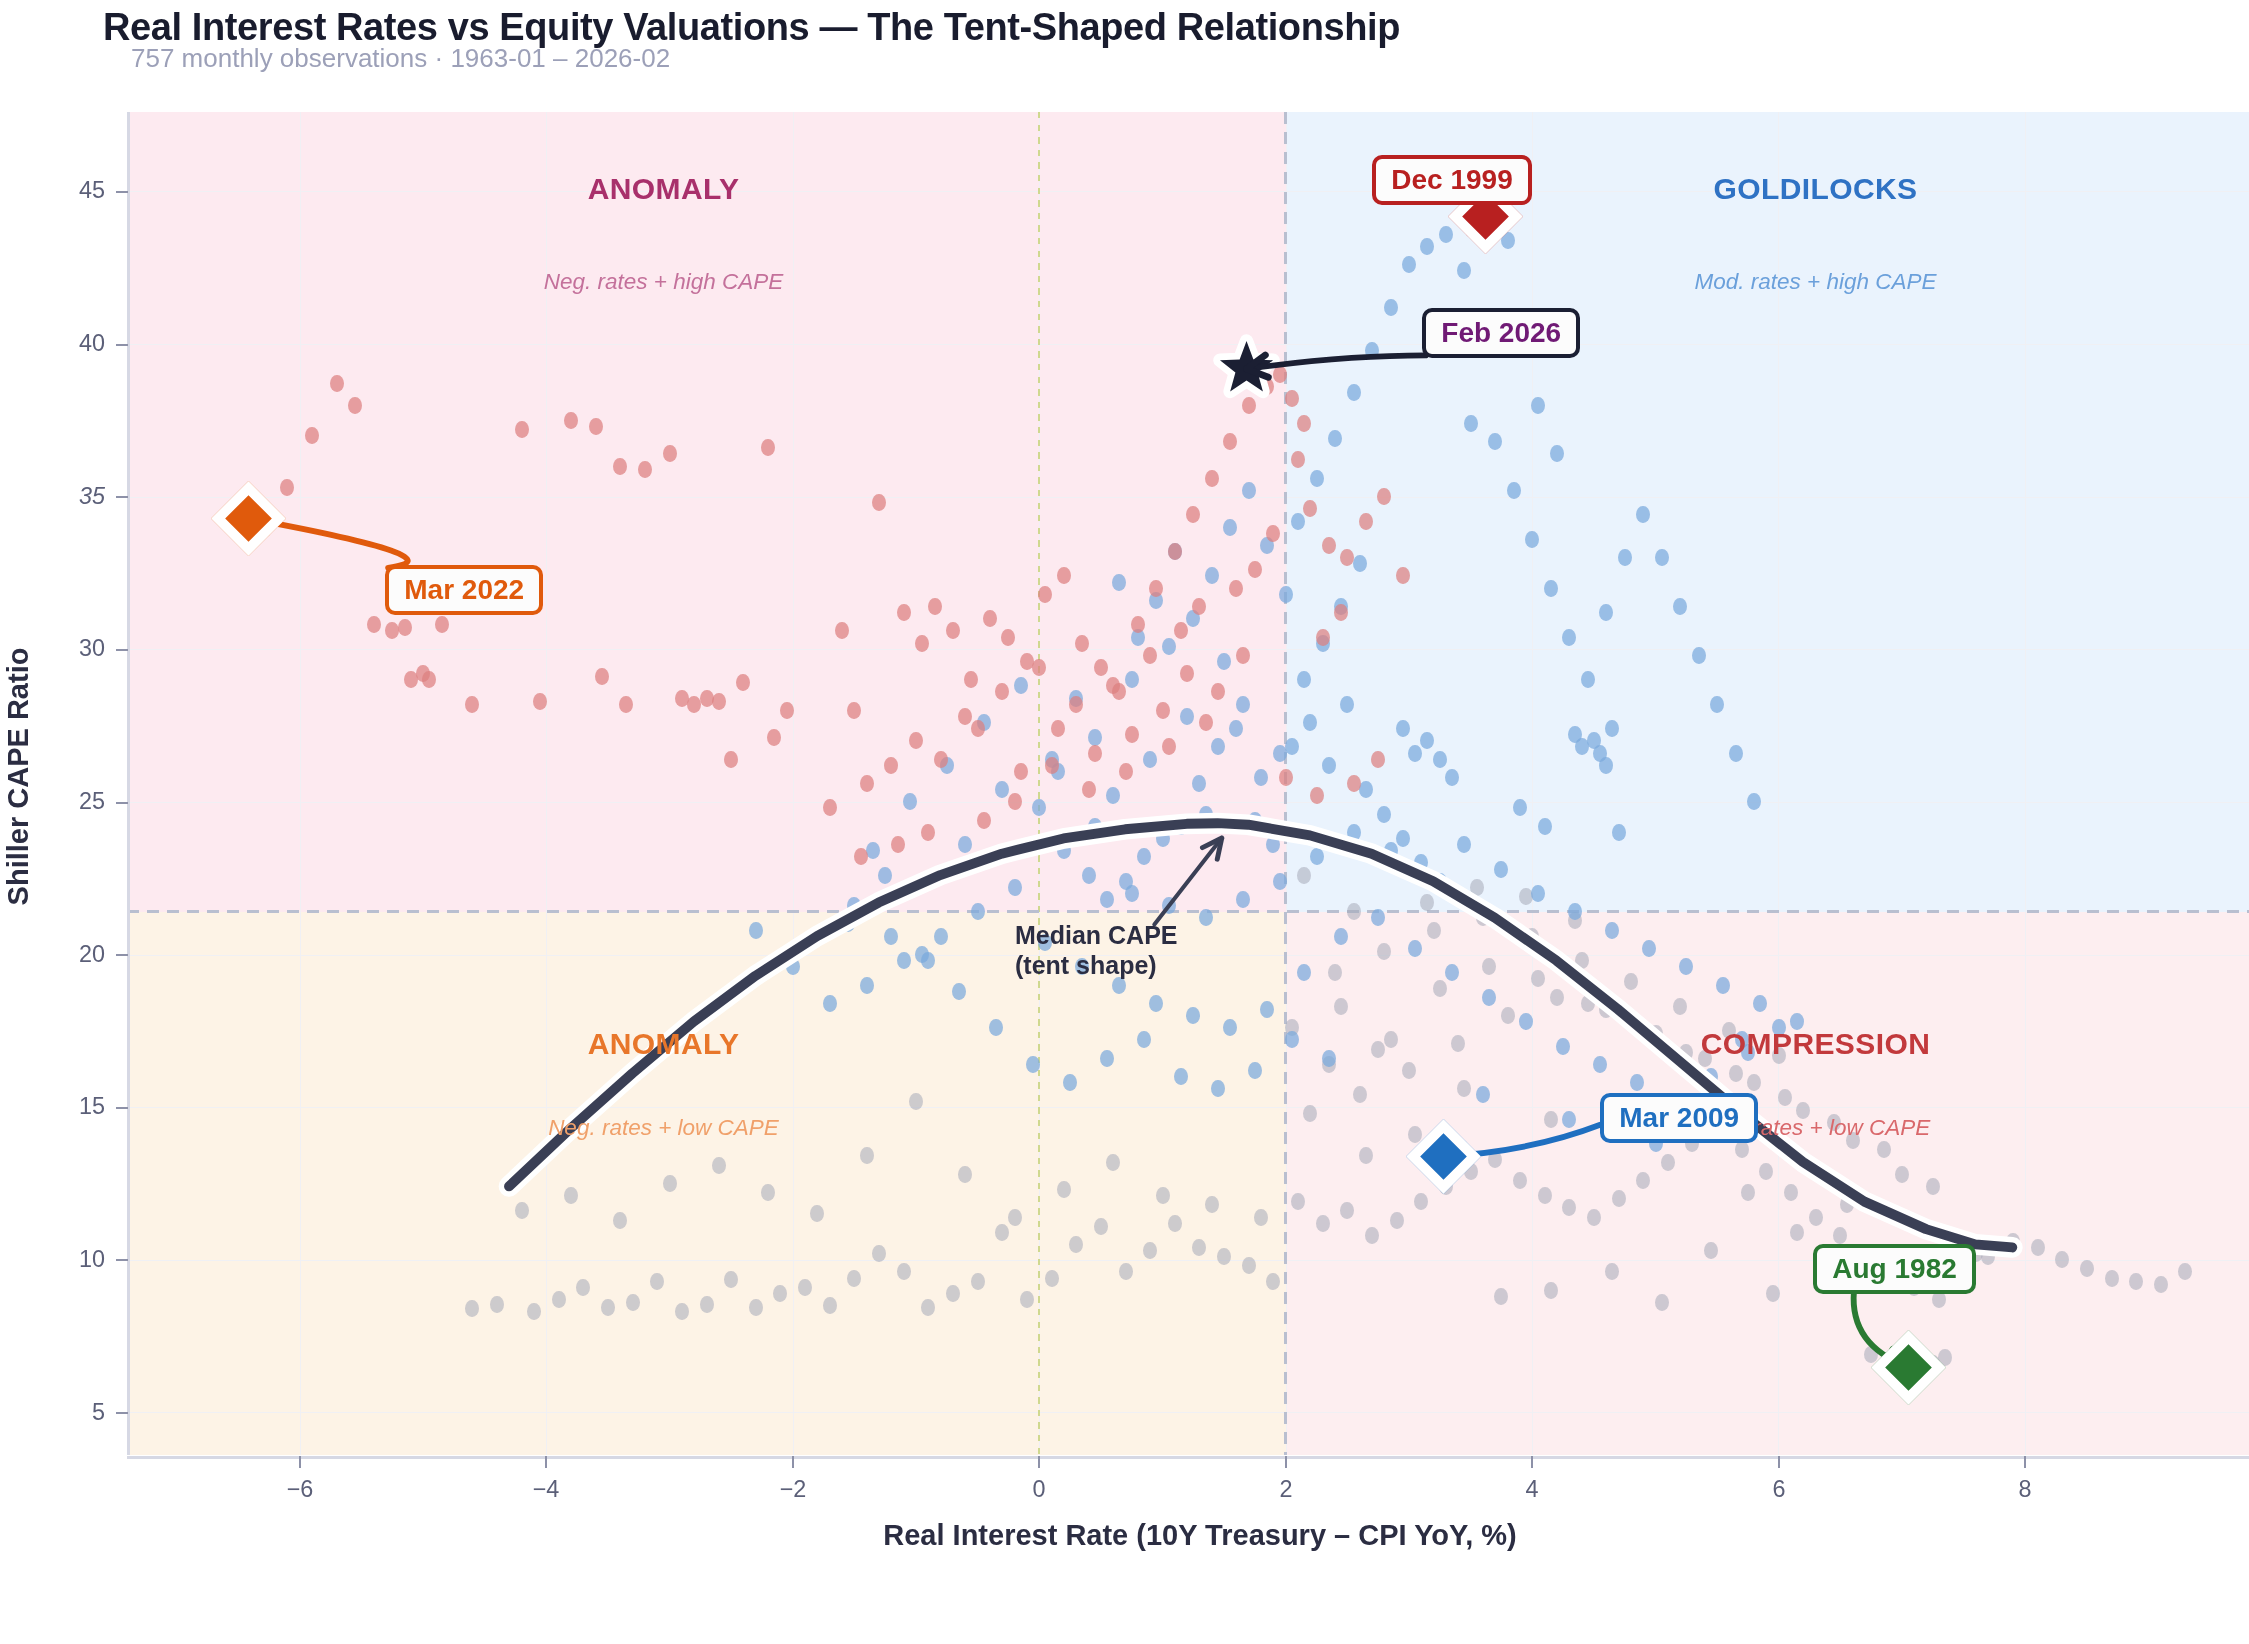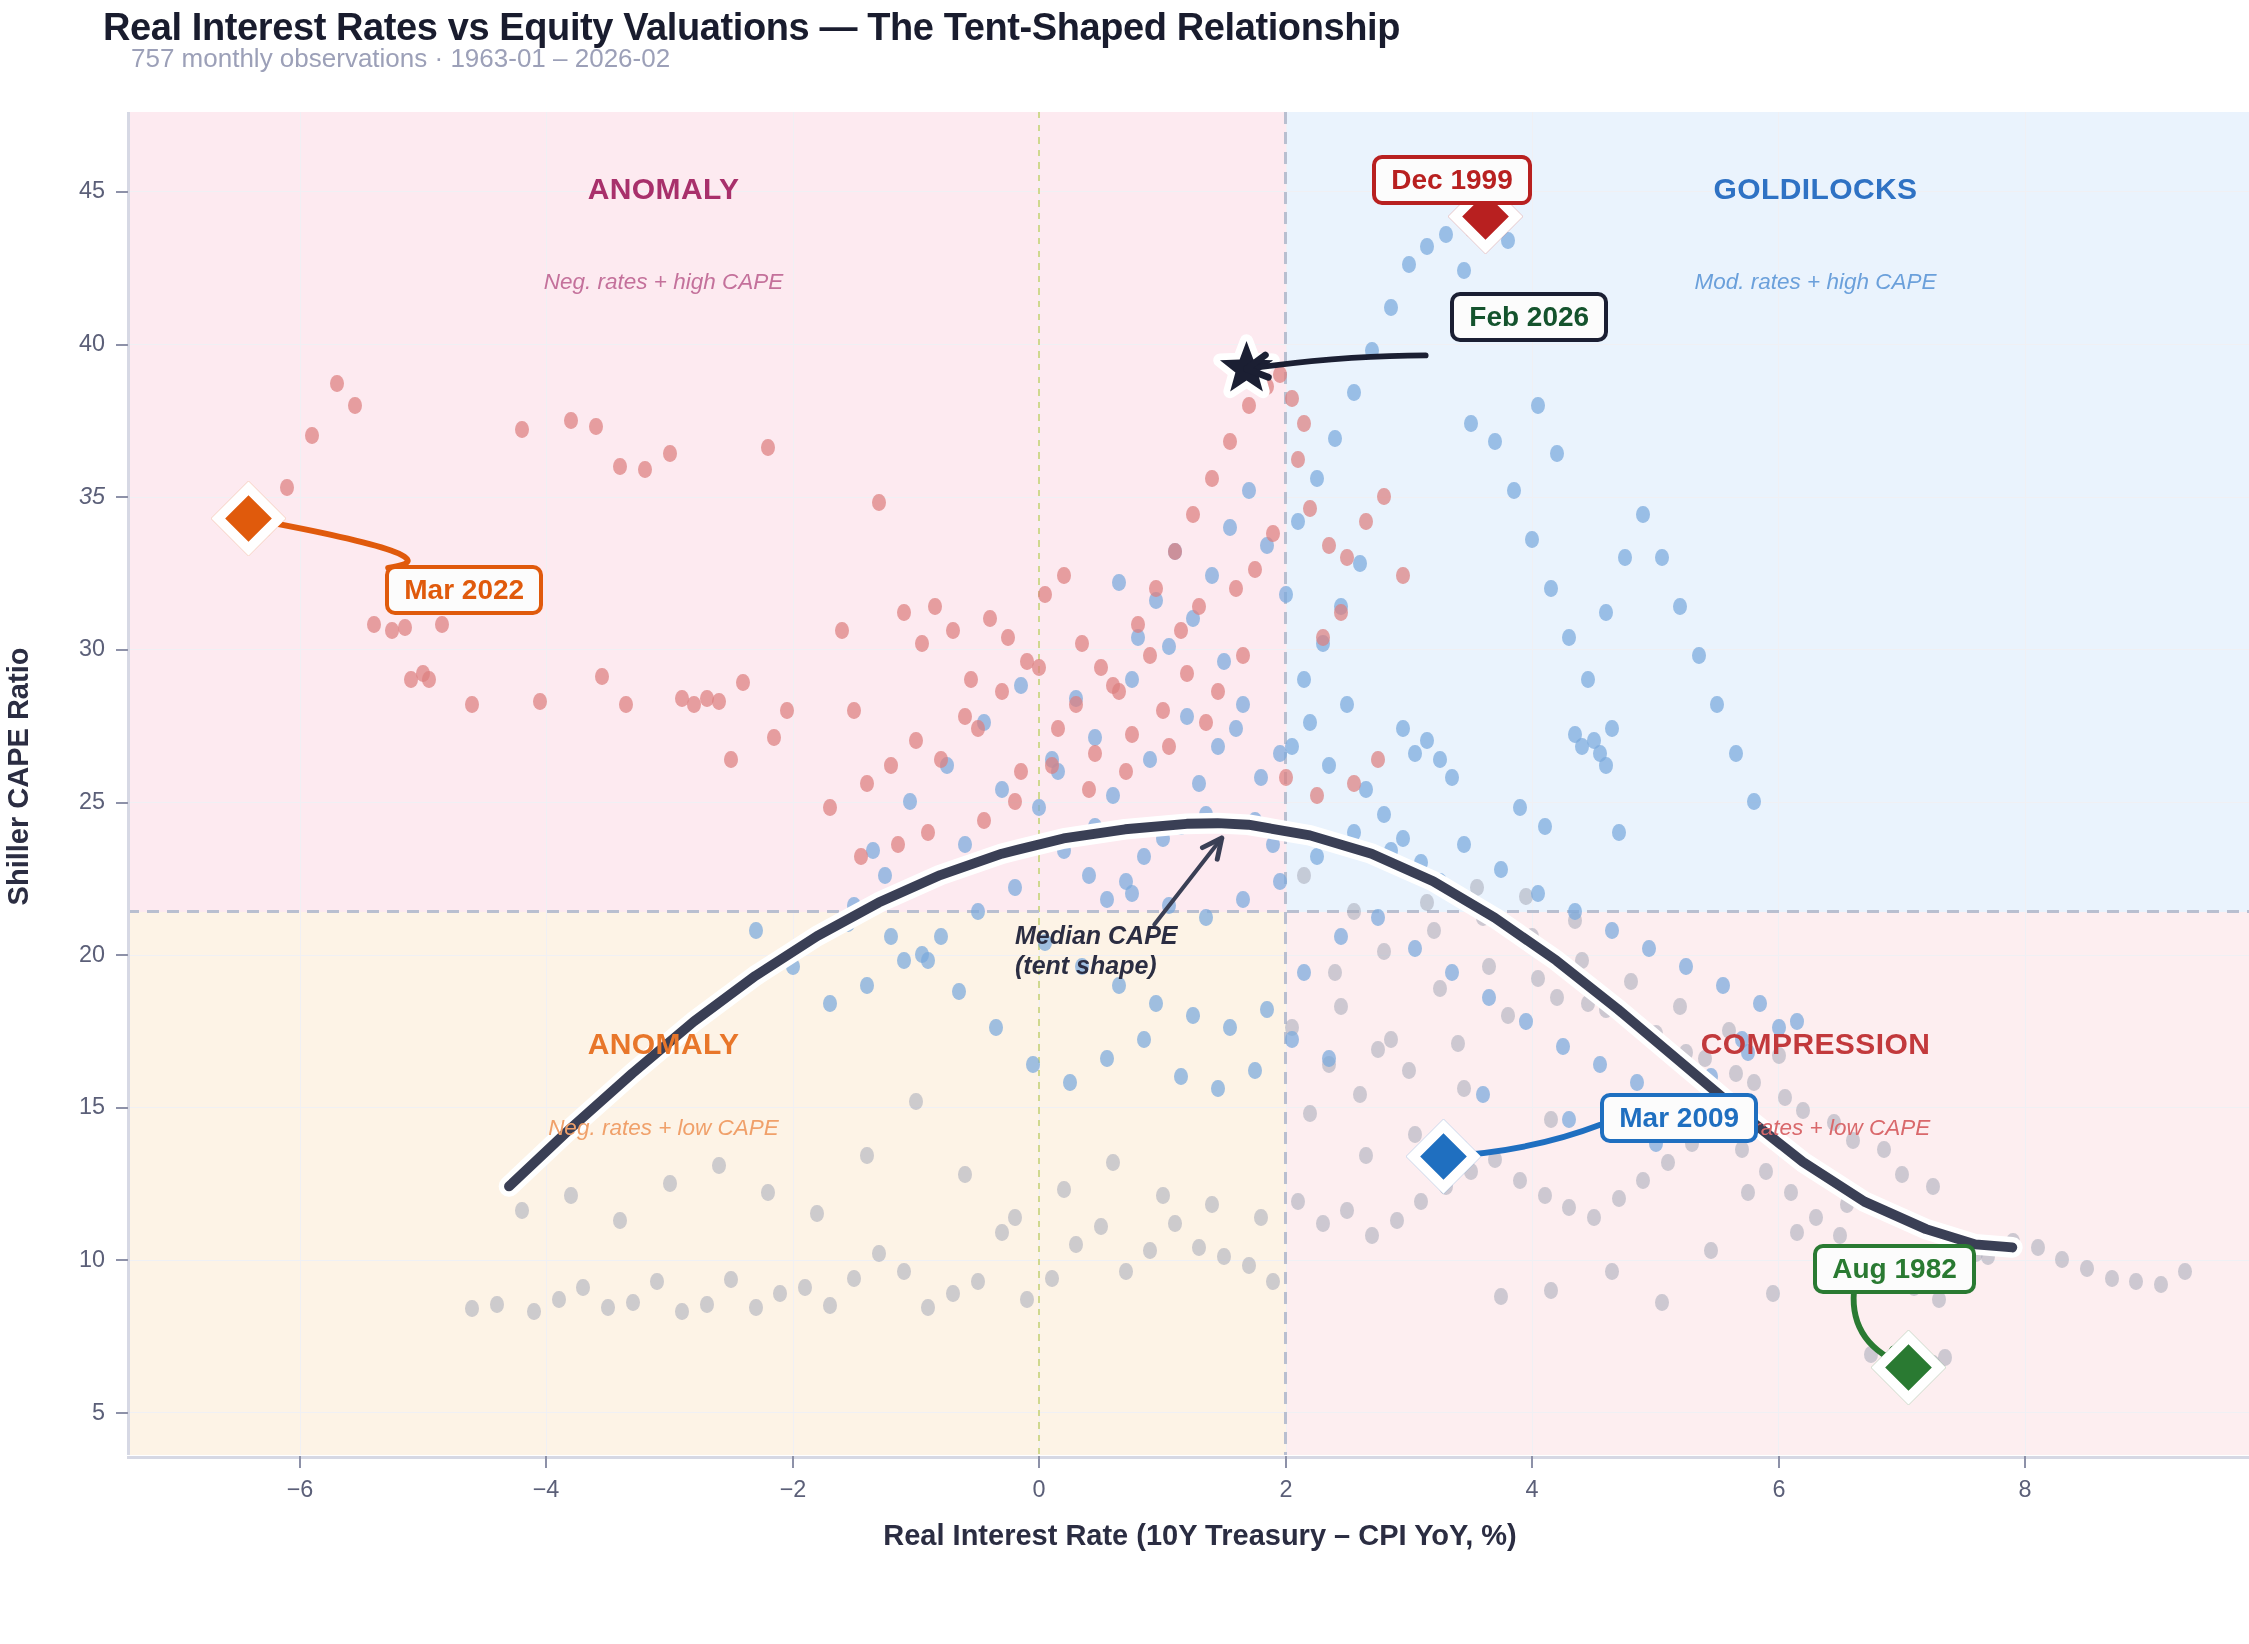--- a/index.html
+++ b/index.html
@@ -623,25 +623,25 @@
       <path d="M 551.4111111111113 1152.284090909091 L 600.7920618055256 1135.989254042285 M 551.4111111111113 1152.284090909091 L 591.8033850628595 1185.0325901877895" fill="none" stroke="#e05a0c" stroke-width="15" stroke-linecap="round"></path>
       <path d="M 3556 2500 Q 3400 2560 3208.133333333333 2570.159090909091" fill="none" stroke="#1f6fc0" stroke-width="13" stroke-linecap="round"></path>
       <path d="M 3208.133333333333 2570.159090909091 L 3252.385619974708 2542.850939616673 M 3208.133333333333 2570.159090909091 L 3255.02196280692 2592.6414490169204" fill="none" stroke="#1f6fc0" stroke-width="15" stroke-linecap="round"></path>
       <path d="M 4120 2870 Q 4110 2990 4240.694444444443 3038.2613636363635" fill="none" stroke="#2a7a32" stroke-width="13" stroke-linecap="round"></path>
       <path d="M 4240.694444444443 3038.2613636363635 L 4189.24967185721 3045.839976533713 M 4240.694444444443 3038.2613636363635 L 4206.521532332489 2999.066822207886" fill="none" stroke="#2a7a32" stroke-width="15" stroke-linecap="round"></path>
       <path d="M 2565 2055 L 2714.9166666666665 1862.6931818181818" stroke="#3a3f55" stroke-width="9" fill="none" stroke-linecap="round"></path>
       <path d="M 2714.9166666666665 1862.6931818181818 L 2704.8092585239056 1909.6169529862757 M 2714.9166666666665 1862.6931818181818 L 2671.877148354576 1883.9440609403082" stroke="#3a3f55" stroke-width="11" fill="none" stroke-linecap="round"></path>
     </svg>
     <div class="diamond" style="background: rgb(184, 32, 32); left: 1459px; top: 190px;"></div>
     <div class="anno-box" style="color: rgb(184, 32, 32); border: 4px solid rgb(184, 32, 32); left: 1372px; top: 155px;">Dec 1999</div>
-    <div class="anno-box" style="color: #14532d; border: 4px solid rgb(27, 31, 51); left: 1422px; top: 292px; margin-left: 28px;">Feb 2026</div>
+    <div class="anno-box" style="color: #701a75; border: 4px solid rgb(27, 31, 51); left: 1422px; top: 308px;">Feb 2026</div>
     <div class="diamond" style="background: rgb(224, 90, 12); left: 222px; top: 492px;"></div>
     <div class="anno-box" style="color: rgb(224, 90, 12); border: 4px solid rgb(224, 90, 12); left: 385px; top: 565px;">Mar 2022</div>
     <div class="diamond" style="background: rgb(31, 111, 192); left: 1417px; top: 1130px;"></div>
     <div class="anno-box" style="color: rgb(31, 111, 192); border: 4px solid rgb(31, 111, 192); left: 1600px; top: 1093px;">Mar 2009</div>
     <div class="diamond" style="background: rgb(42, 122, 50); left: 1882px; top: 1341px;"></div>
     <div class="anno-box" style="color: rgb(42, 122, 50); border: 4px solid rgb(42, 122, 50); left: 1813px; top: 1244px;">Aug 1982</div>
-    <div class="anno-plain" style="left: 1015px; top: 920px; font-style: italic;">
+    <div class="anno-plain" style="left: 1015px; top: 920px;">
       <div>Median CAPE</div>
       <div>(tent shape)</div>
     </div>
   </div>
 
 
 </body></html>

